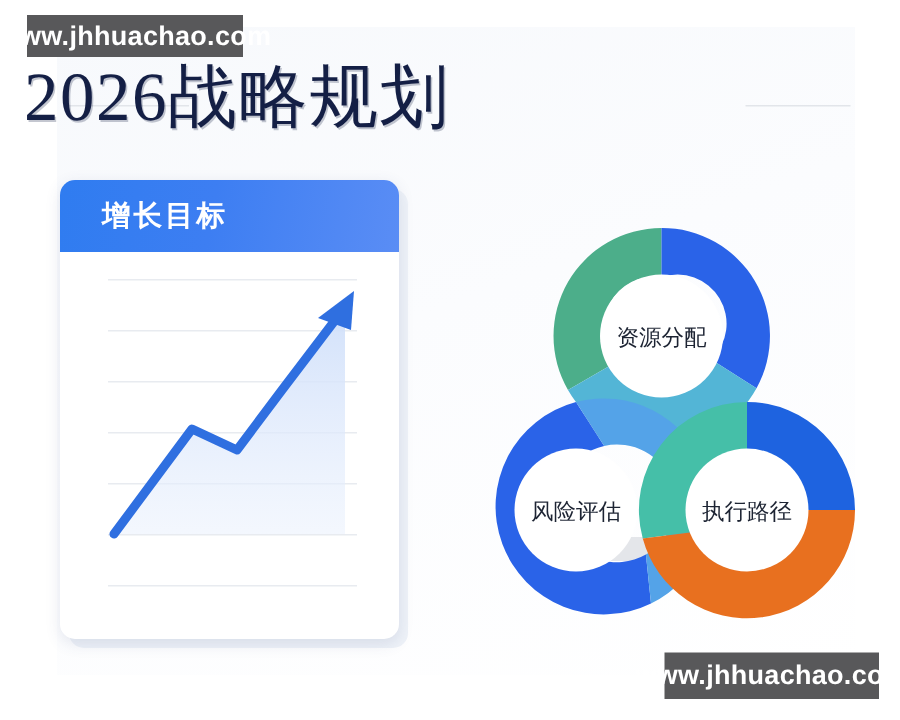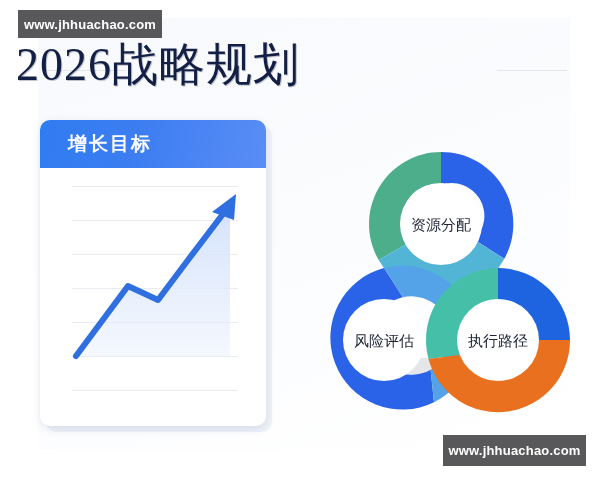--- a/index.html
+++ b/index.html
@@ -123,21 +123,21 @@
     font-weight: normal;
     fill: #1d2433;
     font-family: "Liberation Sans", "DejaVu Sans", sans-serif;
   }
 
   
   .watermark {
     position: absolute;
     background: #58585a;
     color: #ffffff;
-    font-size: 13px;
+    font-size: 18px;
     font-weight: bold;
     display: flex;
     align-items: center;
     justify-content: center;
     letter-spacing: 0.2px;
   }
   .wm-top    { left: 18px;  top: 10px;  width: 144px; height: 28px; }
   .wm-bottom { left: 443px; top: 435px; width: 143px; height: 31px; }
 </style>
 </head>

